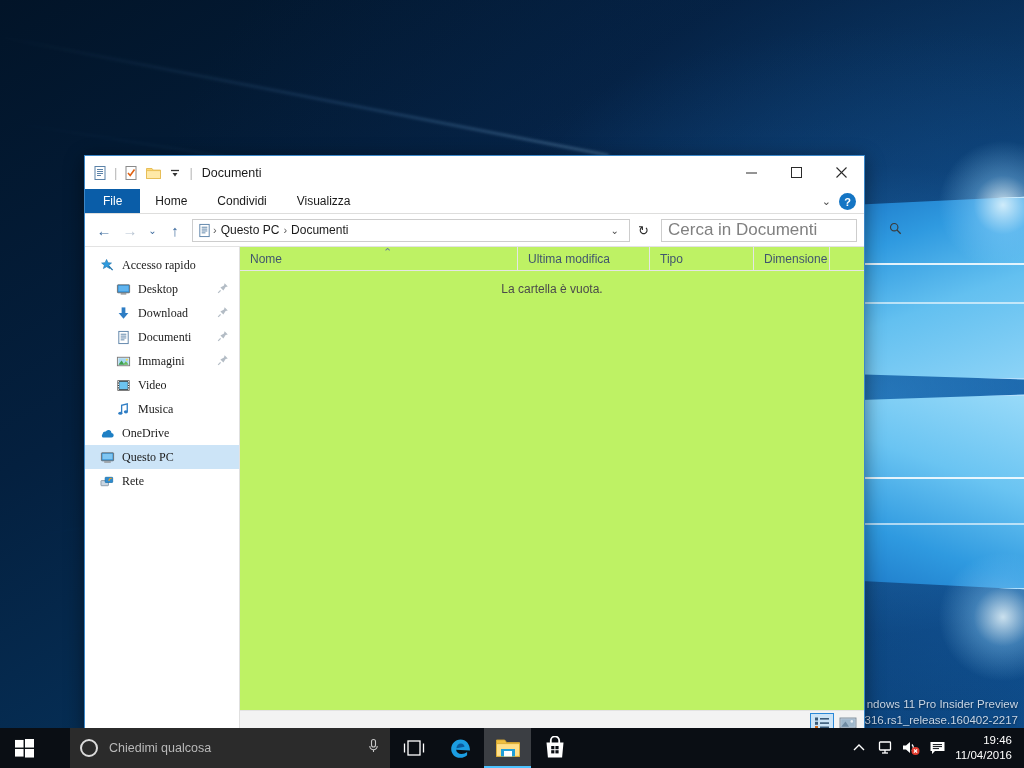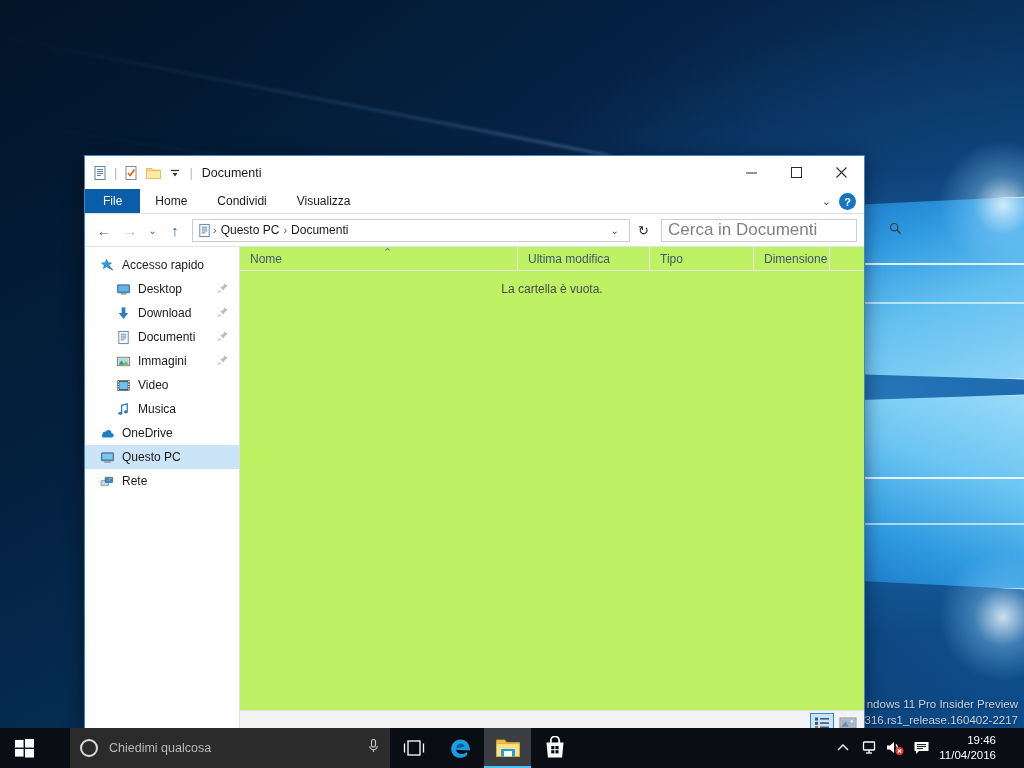--- a/index.html
+++ b/index.html
@@ -151,21 +151,21 @@
   .searchbox input::placeholder { color: #808080; }
 
   
   .wbody { flex: 1; display: flex; min-height: 0; border-top: 1px solid #e3e3e3; }
   .navpane {
     width: 155px; background: #ffffff; border-right: 1px solid #e0e0e0;
     padding-top: 6px; overflow: hidden;
   }
   .navitem {
     height: 24px; display: flex; align-items: center; padding-left: 14px;
-    font-size: 12px; color: #1a1a1a; position: relative; gap: 7px;
+    font-size: 12px; color: #1a1a1a; position: relative; gap: 7px; font-family: Liberation Serif, serif;
   }
   .navitem.indent { padding-left: 30px; }
   .navitem.selected { background: #cce4f7; }
   .navitem.group-gap { }
   .navicon { width: 16px; height: 16px; display: flex; align-items: center; justify-content: center; flex: 0 0 16px; }
   .pin { position: absolute; right: 10px; top: 5px; opacity: .75; }
 
   
   .filepane { flex: 1; display: flex; flex-direction: column; background: #bef264; min-width: 0; }
   .colhdr {
@@ -211,21 +211,21 @@
   }
   .cortana-circle {
     width: 18px; height: 18px; border-radius: 50%; border: 2px solid #dcdcdc;
   }
   .cortana-text { flex: 1; color: #b9b9b9; font-size: 12.5px; }
   .taskbtn { width: 47px; height: 40px; display: flex; align-items: center; justify-content: center; position: relative; }
   .taskbtn.active { background: rgba(255,255,255,0.20); }
   .taskbtn.active::after {
     content: ""; position: absolute; bottom: 0; left: 0; right: 0; height: 2px; background: #4cc2ff;
   }
-  .tray { margin-left: auto; display: flex; align-items: center; height: 40px; padding-right: 20px; gap: 2px; }
+  .tray { margin-left: auto; display: flex; align-items: center; height: 40px; padding-right: 4px; gap: 2px; }
   .trayicon { width: 24px; height: 40px; display: flex; align-items: center; justify-content: center; color: #fff; }
   .clock {
     color: #ffffff; font-size: 11.5px; line-height: 15px; text-align: right;
     padding: 0 8px 0 4px;
   }
 </style>
 </head>
 <body>
 
 <div id="desktop">

